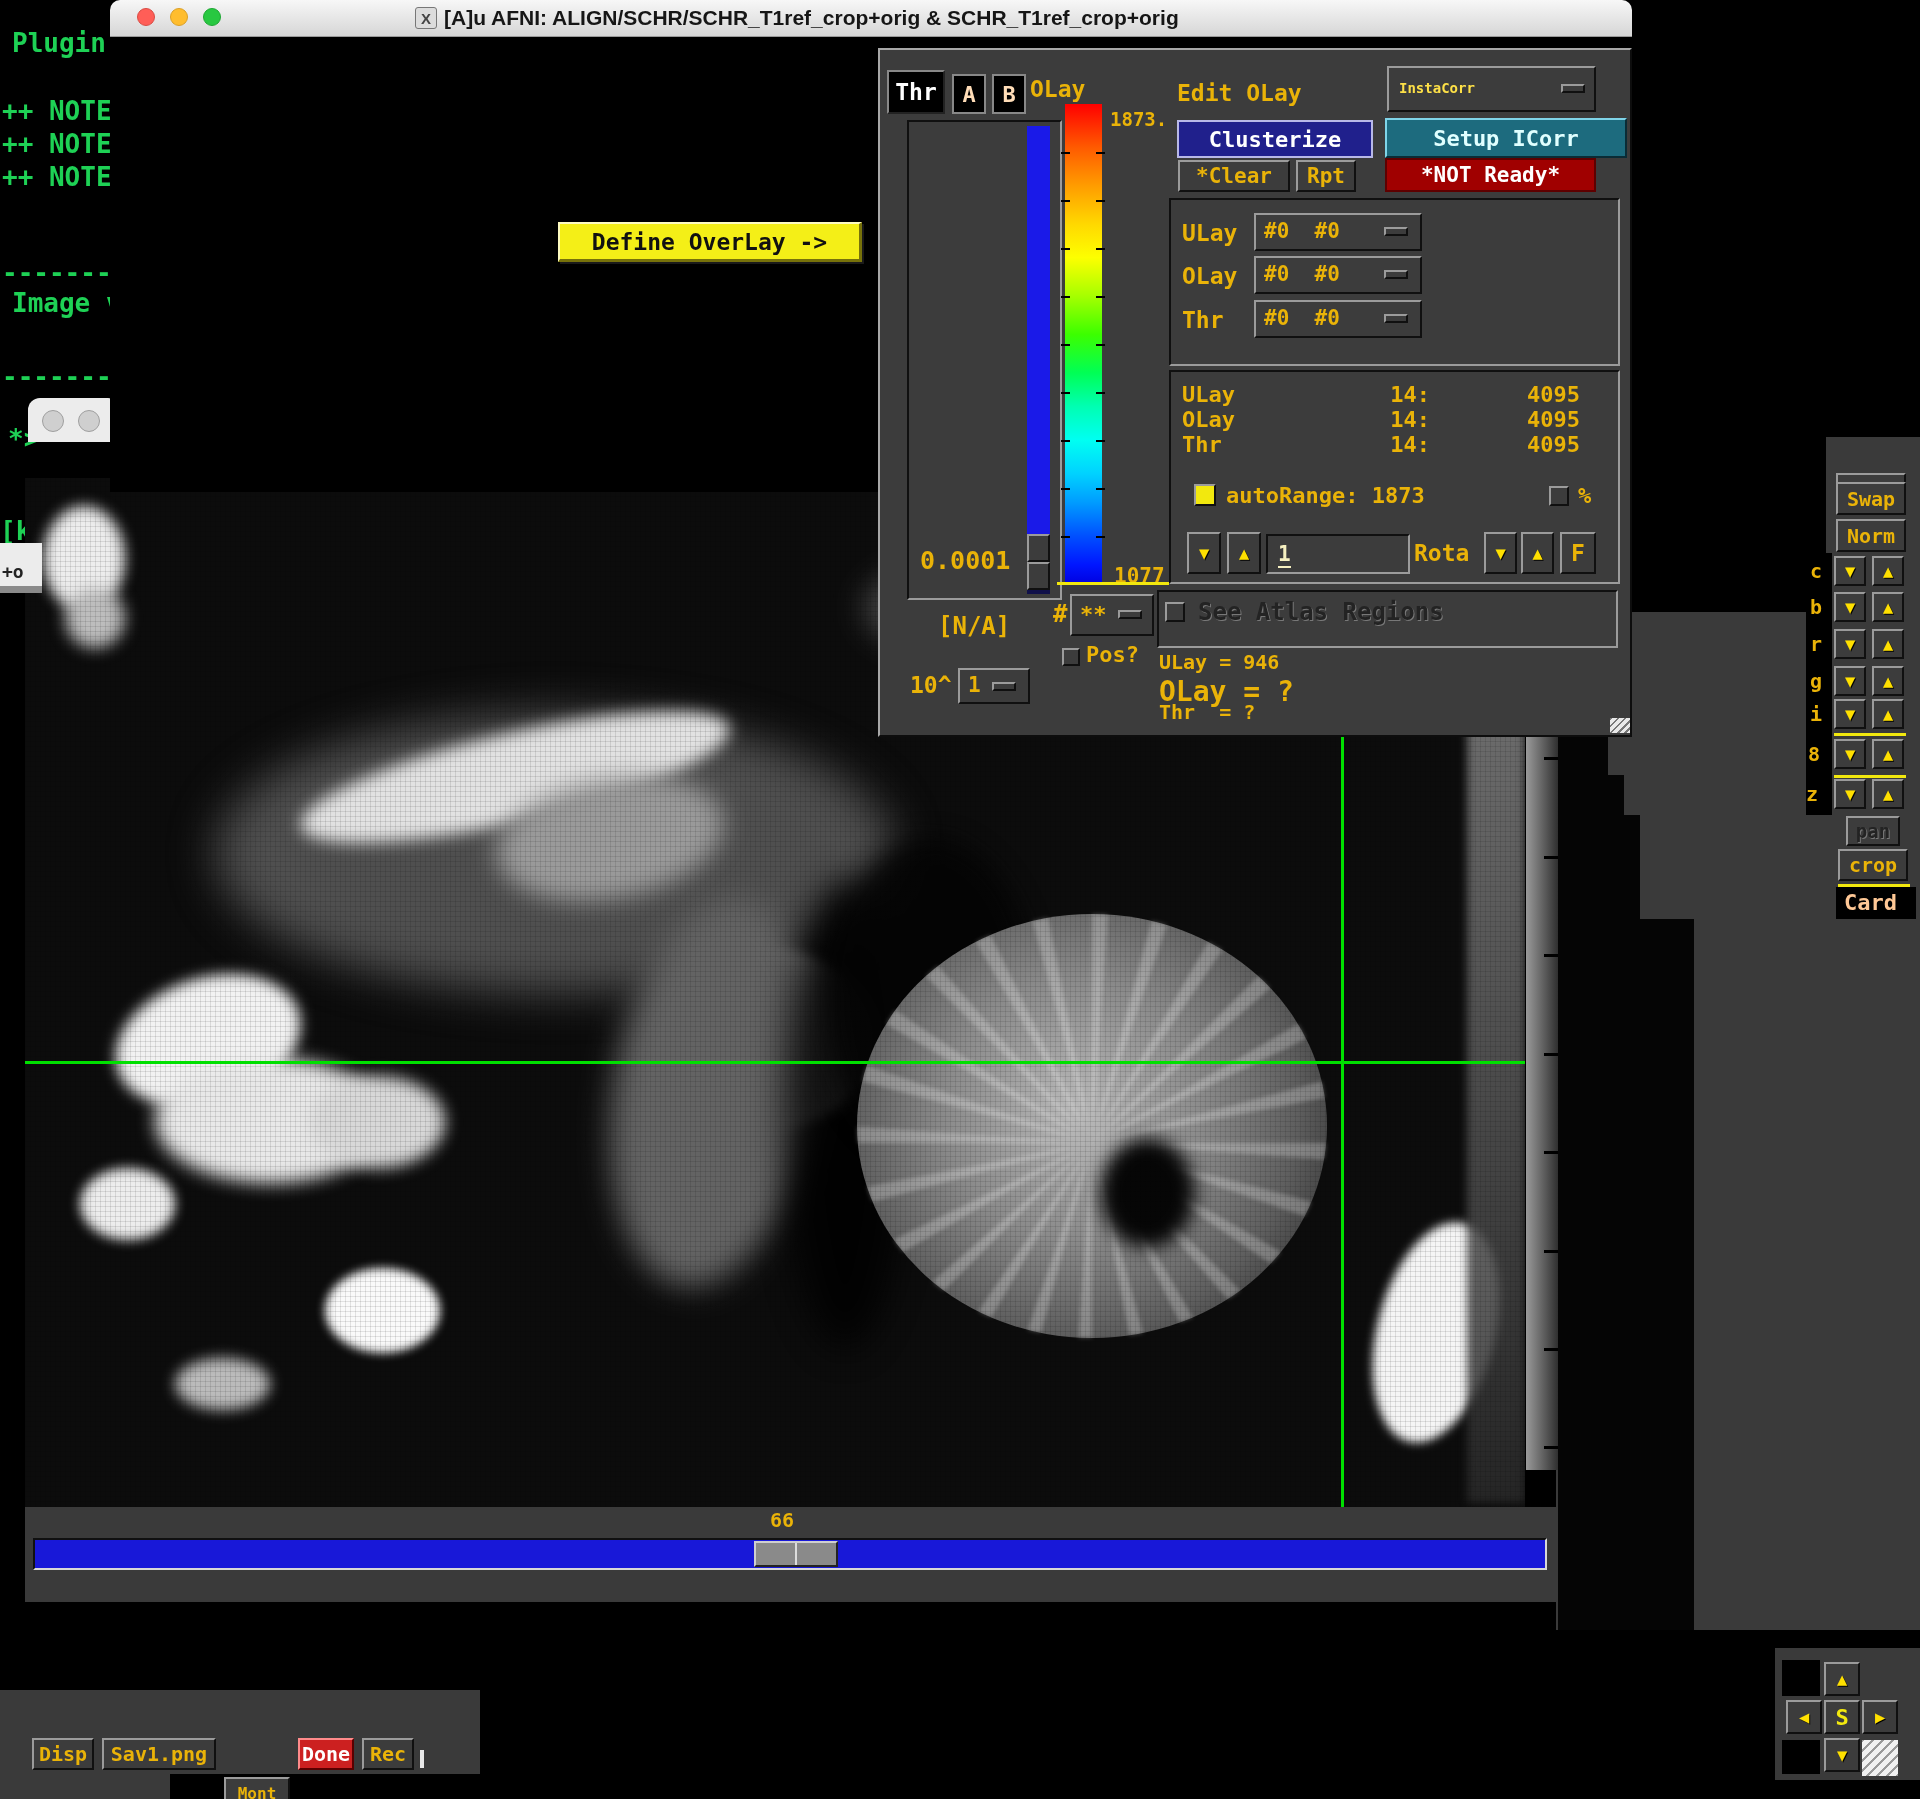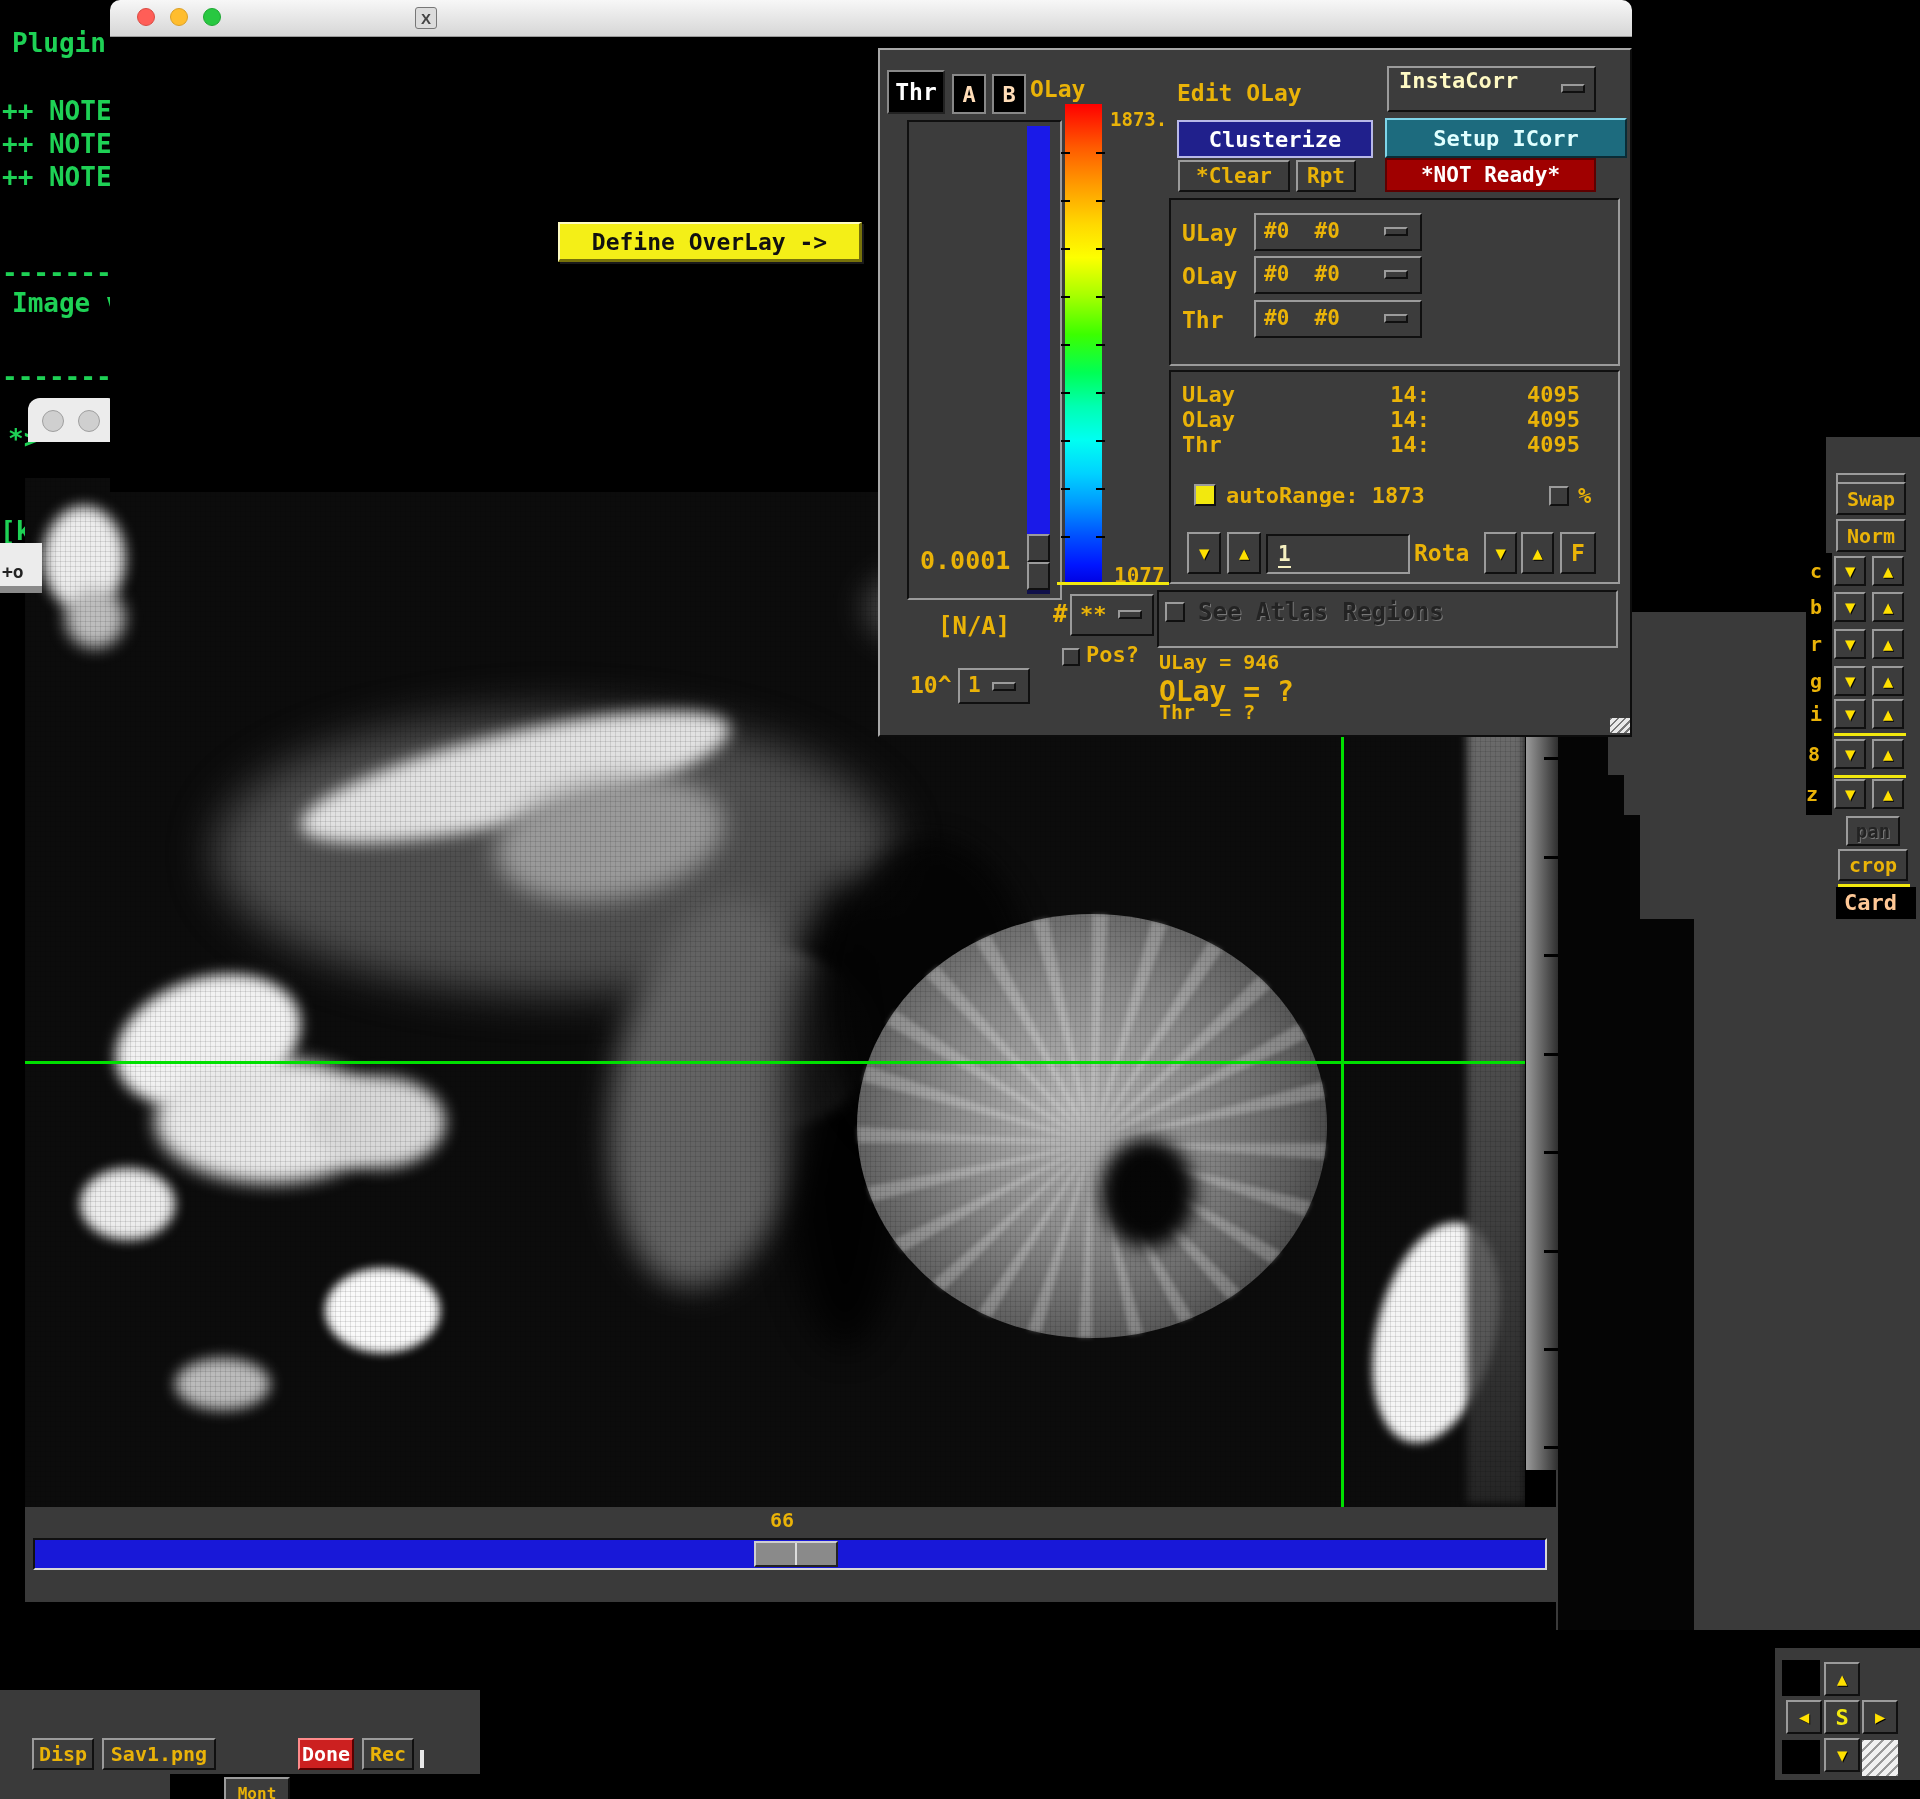--- a/index.html
+++ b/index.html
@@ -217,21 +217,21 @@
   <div class="abs" style="left:878px;top:48px;width:754px;height:689px;background:#3c3c3c;
               border-top:2px solid #a8a8a8;border-left:2px solid #a8a8a8;border-bottom:2px solid #0d0d0d;border-right:2px solid #0d0d0d;box-sizing:border-box;">
 
     <div class="abs btnlab mono" style="left:7px;top:20px;width:58px;height:44px;background:#000;color:#fff;font-size:23px;border:2px solid #888;box-sizing:border-box;border-bottom-color:#222;border-right-color:#222;">Thr</div>
     <div class="abs btnlab mono" style="left:72px;top:24px;width:34px;height:40px;background:#000;color:#ffddb8;font-size:22px;border:2px solid #888;box-sizing:border-box;">A</div>
     <div class="abs btnlab mono" style="left:112px;top:24px;width:34px;height:40px;background:#000;color:#ffddb8;font-size:22px;border:2px solid #888;box-sizing:border-box;">B</div>
     <div class="abs mono ylw" style="left:150px;top:26px;font-size:23px;">OLay</div>
     <div class="abs mono ylw" style="left:297px;top:30px;font-size:23px;">Edit OLay</div>
 
     <div class="abs raised" style="left:507px;top:16px;width:209px;height:46px;">
-      <span class="abs mono" style="left:10px;top:0;font-size:22px;color:#fef9c3;">InstaCorr</span>
+      <span class="abs mono" style="left:10px;top:12px;font-size:14px;color:#fde047;">InstaCorr</span>
       <span class="menudash" style="left:172px;top:16px;"></span>
     </div>
 
     <div class="abs btnlab mono" style="left:297px;top:70px;width:196px;height:38px;background:#20208c;color:#fff;font-size:22px;border:2px solid #b8b8e8;box-sizing:border-box;">Clusterize</div>
     <div class="abs btnlab mono" style="left:505px;top:68px;width:242px;height:40px;background:#1d6b7e;color:#e0ffff;font-size:22px;border-top:2px solid #7fd4e8;border-left:2px solid #7fd4e8;border-bottom:2px solid #0a2c36;border-right:2px solid #0a2c36;box-sizing:border-box;">Setup ICorr</div>
 
     <div class="abs raised btnlab mono ylw" style="left:298px;top:110px;width:112px;height:32px;font-size:21px;">*Clear</div>
     <div class="abs raised btnlab mono ylw" style="left:416px;top:110px;width:60px;height:32px;font-size:21px;">Rpt</div>
     <div class="abs btnlab mono" style="left:505px;top:108px;width:211px;height:34px;background:#a00000;color:#fff;font-size:21px;border:2px solid #5e0000;box-sizing:border-box;">*NOT Ready*</div>
 
@@ -343,15 +343,16 @@
     <div class="abs" style="left:730px;top:668px;width:20px;height:15px;background:#e8e8e8;
                 background-image:repeating-linear-gradient(135deg,#777 0 2px,transparent 2px 5px);"></div>
   </div>
 
   <div class="abs" style="left:110px;top:0;width:1522px;height:37px;border-radius:10px 10px 0 0;
               background:linear-gradient(#f7f7f7,#d6d6d6);border-bottom:1px solid #9a9a9a;box-sizing:border-box;">
     <div class="abs" style="left:27px;top:8px;width:18px;height:18px;border-radius:50%;background:#ff5e57;border:1px solid #d94c44;box-sizing:border-box;"></div>
     <div class="abs" style="left:60px;top:8px;width:18px;height:18px;border-radius:50%;background:#ffbd2e;border:1px solid #dba027;box-sizing:border-box;"></div>
     <div class="abs" style="left:93px;top:8px;width:18px;height:18px;border-radius:50%;background:#28c841;border:1px solid #1fa834;box-sizing:border-box;"></div>
     <div class="abs btnlab" style="left:305px;top:7px;width:22px;height:22px;background:#dcdcdc;border:1px solid #777;border-radius:3px;font:bold 15px 'Liberation Sans',sans-serif;color:#444;box-sizing:border-box;">X</div>
+    <div class="abs" style="left:334px;top:6px;font:bold 21px 'Liberation Sans',sans-serif;color:#161616;white-space:nowrap;">[A]u AFNI: ALIGN/SCHR/SCHR_T1ref_crop+orig &amp; SCHR_T1ref_crop+orig</div>
   </div>
 
 </div>
 
 </body></html>

